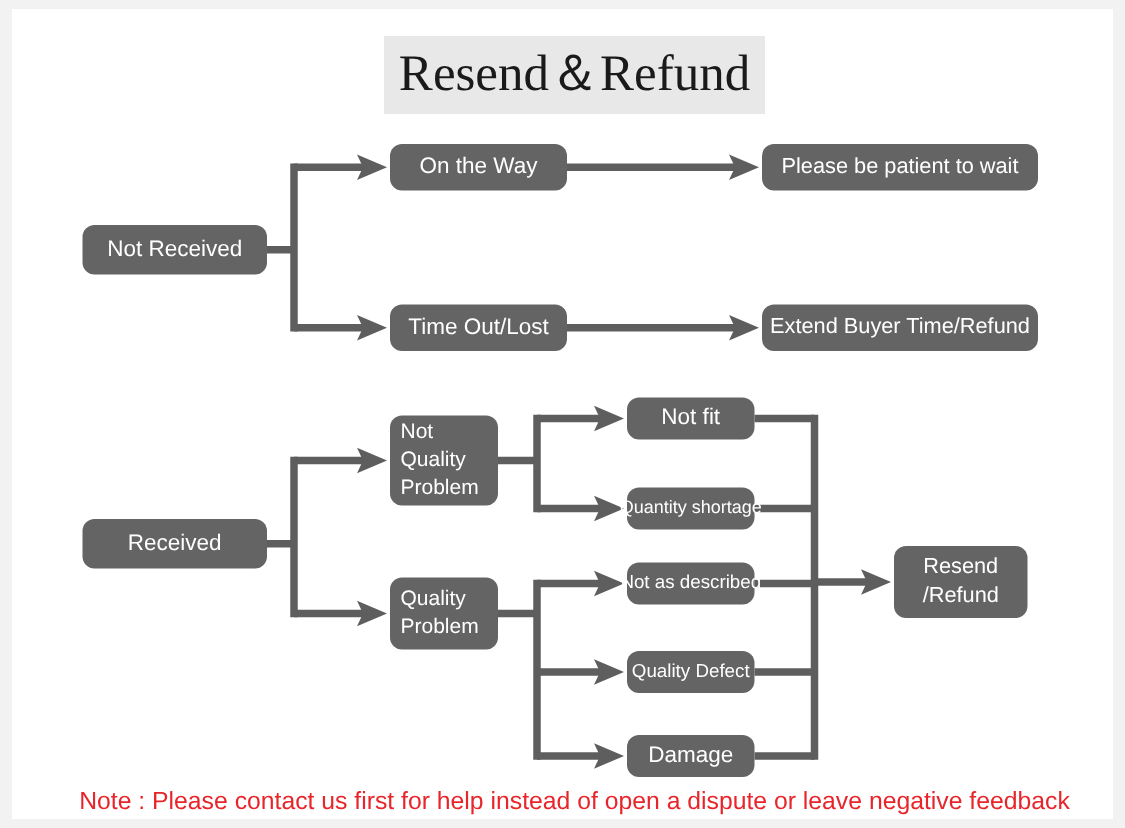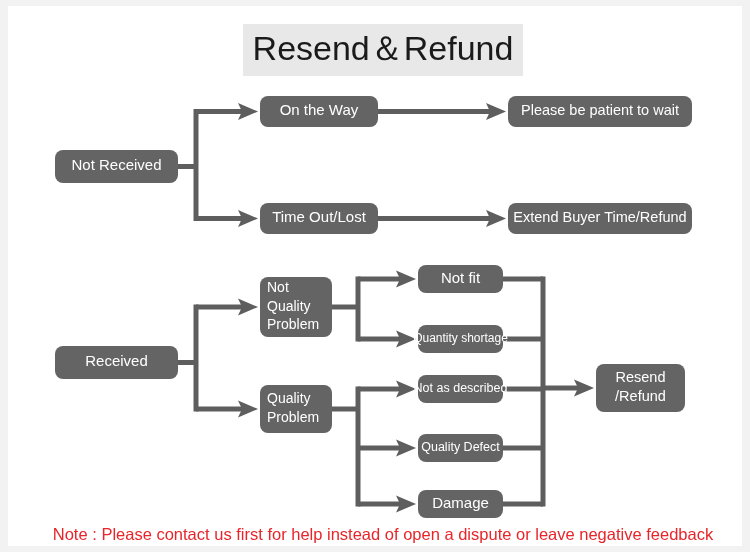--- a/index.html
+++ b/index.html
@@ -59,21 +59,21 @@
     text-align: center;
     pointer-events: none;
   }
   #title-text {
     display: inline-block;
     font-size: 34px;
     color: #1a1a1a;
     background: #e8e8e8;
     padding: 2px 10px 4px 10px;
     letter-spacing: 0px;
-    font-family: Liberation Sans, sans-serif;
+    font-family: Liberation Serif, serif;
   }
   #note {
     position: absolute;
     left: 0;
     top: 519px;
     width: 750px;
     text-align: center;
     color: #e8252a;
     font-size: 16.5px;
     font-family: "Liberation Sans", sans-serif;

